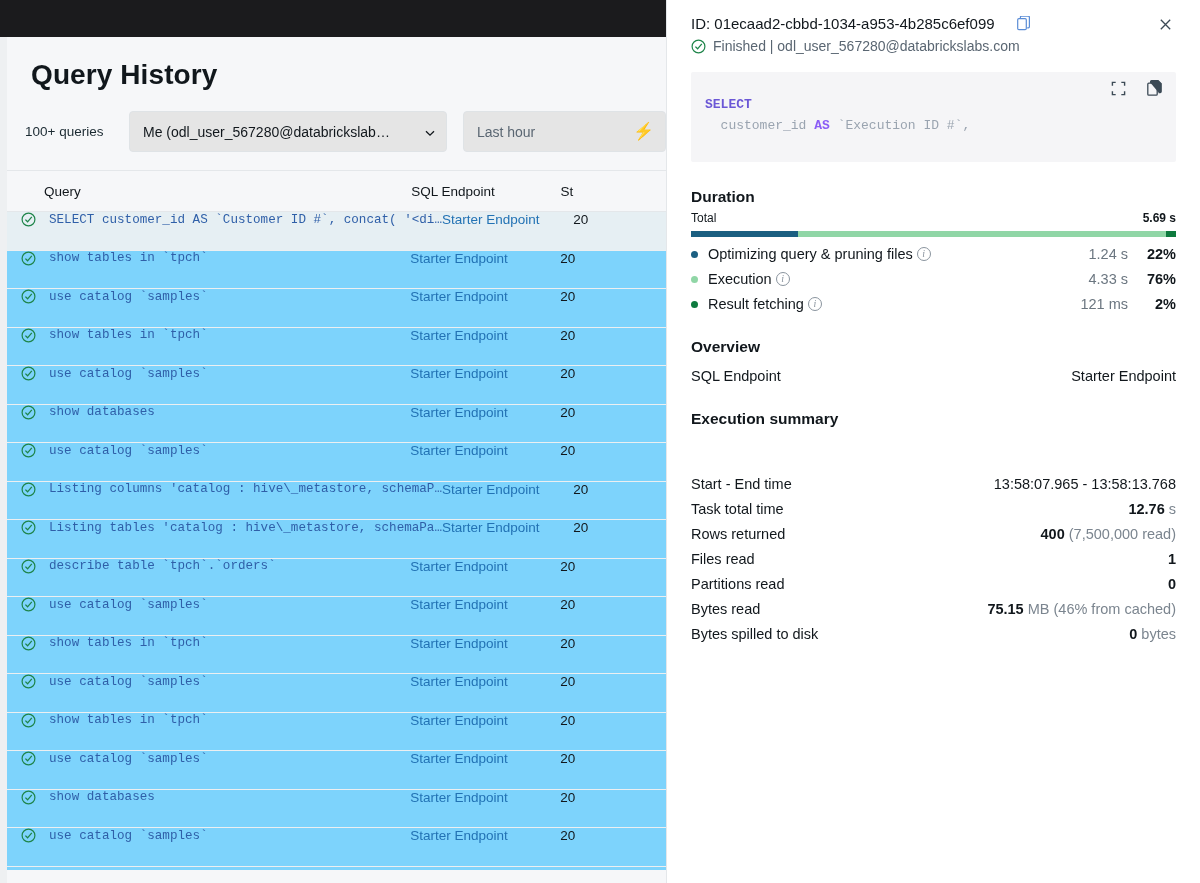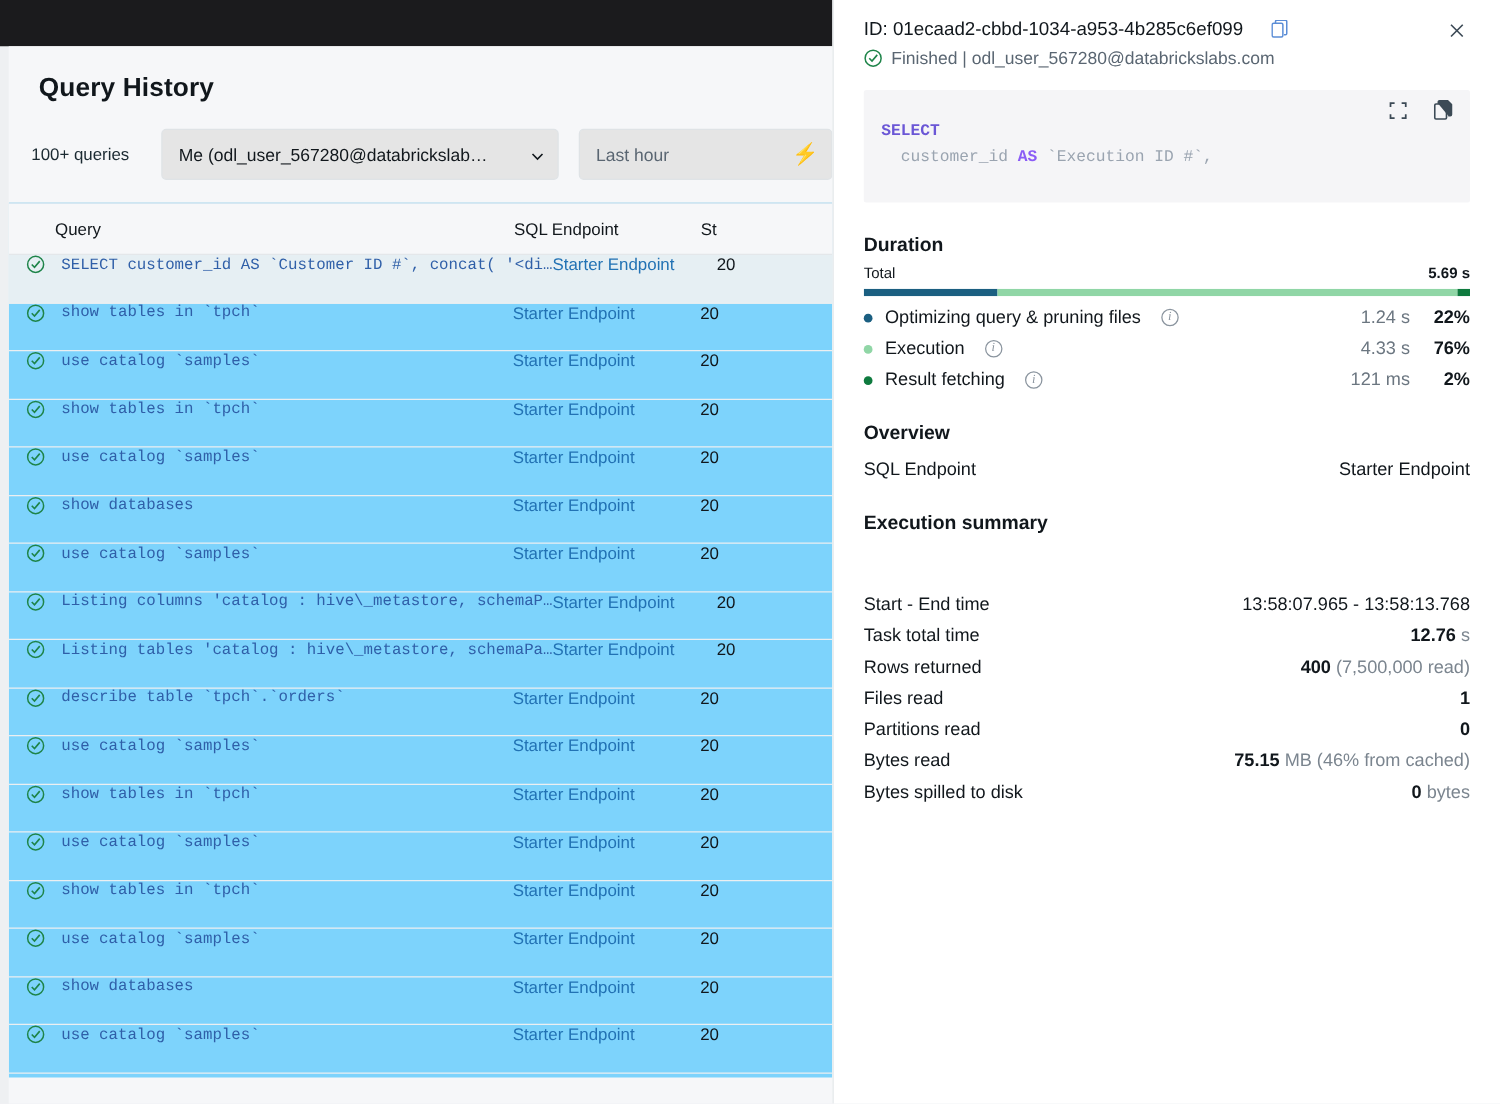--- a/index.html
+++ b/index.html
@@ -17,21 +17,21 @@
     background: #1b1b1d;
   }
 
   
   .left-pane {
     position: absolute; left: 7px; top: 37px; width: 659px; height: 846px;
     background: #f6f7f9;
     overflow: hidden;
   }
   .page-title {
-    font-size: 21px; font-weight: bold; color: #11171c;
+    font-size: 28px; font-weight: bold; color: #11171c;
     padding: 22px 0 0 24px; letter-spacing: .1px;
   }
 
   
   .filters {
     display: flex; align-items: center; padding: 20px 0 0 18px; gap: 16px;
   }
   .qcount {
     font-size: 13.5px; color: #1b2a32; line-height: 17px;
     width: 88px; flex: none;
@@ -146,21 +146,21 @@
   .bar .seg2 { background: #90d6a6; }
   .bar .seg3 { background: #0e7a3e; }
   .dur-row {
     display: flex; align-items: center; margin-top: 9px; font-size: 14.5px;
     color: #11171c;
   }
   .dot { width: 7px; height: 7px; border-radius: 50%; margin-right: 10px; flex: none; }
   .dot1 { background: #1b5f81; }
   .dot2 { background: #90d6a6; }
   .dot3 { background: #0e7a3e; }
-  .dur-label { flex: 1; display: flex; align-items: center; gap: 16px; }
+  .dur-label { flex: 1; display: flex; align-items: center; gap: 4px; }
   .info-i {
     width: 14px; height: 14px; border-radius: 50%;
     border: 1px solid #8a949e; color: #8a949e; font-size: 10px;
     display: inline-flex; align-items: center; justify-content: center;
     line-height: 1; font-style: italic; font-family: "Liberation Serif", serif;
   }
   .dur-time { color: #6b7680; width: 86px; text-align: right; }
   .dur-pct  { font-weight: bold; width: 48px; text-align: right; }
 
   .kv {

